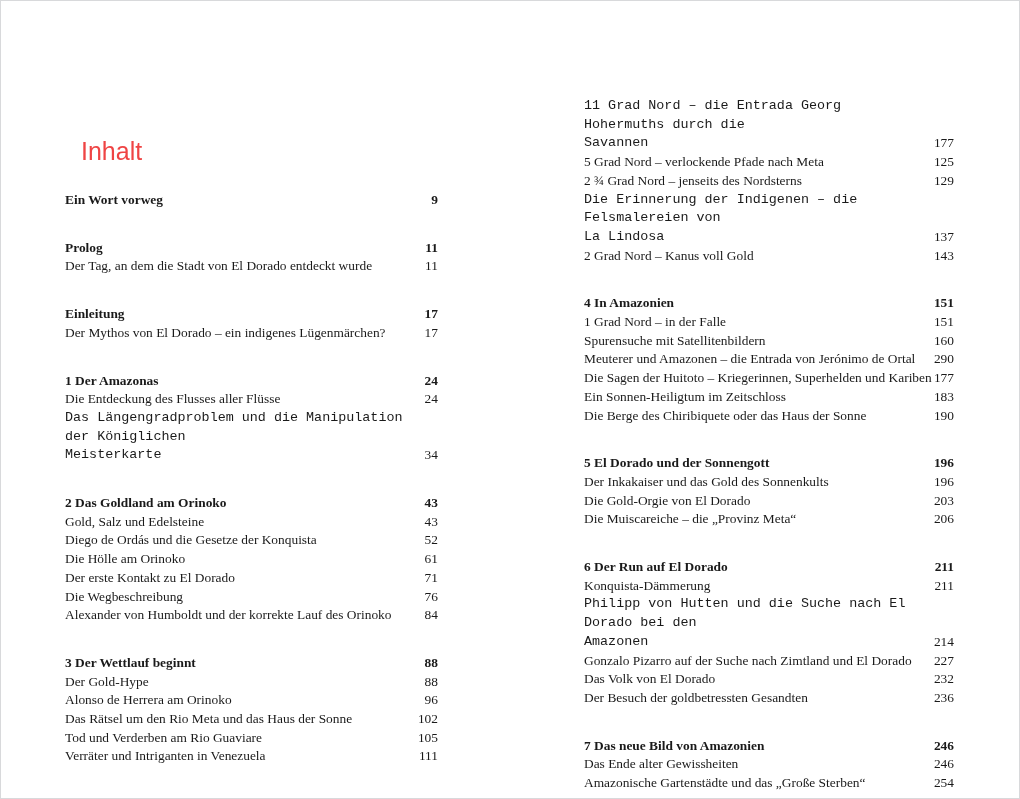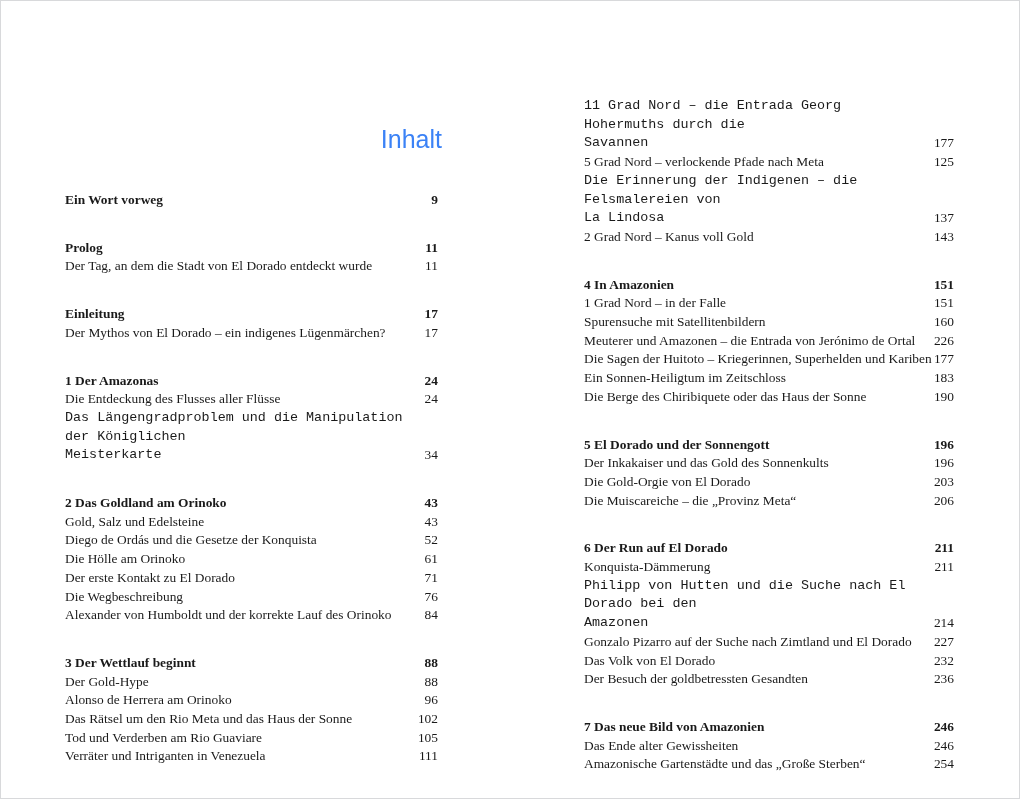--- a/index.html
+++ b/index.html
@@ -15,27 +15,27 @@
     border: 1px solid #d8d9db;
     overflow: hidden;
     font-family: "Liberation Serif", serif;
     color: #1a1a1a;
   }
   .toc-title {
     position: absolute;
     left: 64px;
     top: 118px;
     width: 373px;
-    text-align: right;
+    text-align: left;
     font-family: "Liberation Sans", sans-serif;
     font-weight: 400;
     font-size: 25px;
     line-height: 32px;
-    color: #3b82f6;
-    margin: 4px;
+    color: #ef4444;
+    margin: 16px;
   }
   .col {
     position: absolute;
     width: 373px;
     font-size: 13.4px;
     line-height: 18.7px;
   }
   .col-left  { left: 64px;  top: 190px; }
   .col-right { left: 583px; top: 96px; width: 370px; }
   .section + .section { margin-top: 29px; }
@@ -162,20 +162,24 @@
         <div class="row">
           <span class="label wrap">11 Grad Nord – die Entrada Georg Hohermuths durch die
 Savannen</span>
           <span class="num">177</span>
         </div>
         <div class="row">
           <span class="label nowrap">5 Grad Nord – verlockende Pfade nach Meta</span>
           <span class="num">125</span>
         </div>
         <div class="row">
+          <span class="label nowrap">2 ¾ Grad Nord – jenseits des Nordsterns</span>
+          <span class="num">129</span>
+        </div>
+        <div class="row">
           <span class="label wrap">Die Erinnerung der Indigenen – die Felsmalereien von
 La Lindosa</span>
           <span class="num">137</span>
         </div>
         <div class="row">
           <span class="label nowrap">2 Grad Nord – Kanus voll Gold</span>
           <span class="num">143</span>
         </div>
       </div>
       <div class="section">
@@ -186,21 +190,21 @@
         <div class="row">
           <span class="label nowrap">1 Grad Nord – in der Falle</span>
           <span class="num">151</span>
         </div>
         <div class="row">
           <span class="label nowrap">Spurensuche mit Satellitenbildern</span>
           <span class="num">160</span>
         </div>
         <div class="row">
           <span class="label nowrap">Meuterer und Amazonen – die Entrada von Jerónimo de Ortal</span>
-          <span class="num">226</span>
+          <span class="num">290</span>
         </div>
         <div class="row">
           <span class="label nowrap">Die Sagen der Huitoto – Kriegerinnen, Superhelden und Kariben</span>
           <span class="num">177</span>
         </div>
         <div class="row">
           <span class="label nowrap">Ein Sonnen-Heiligtum im Zeitschloss</span>
           <span class="num">183</span>
         </div>
         <div class="row">

